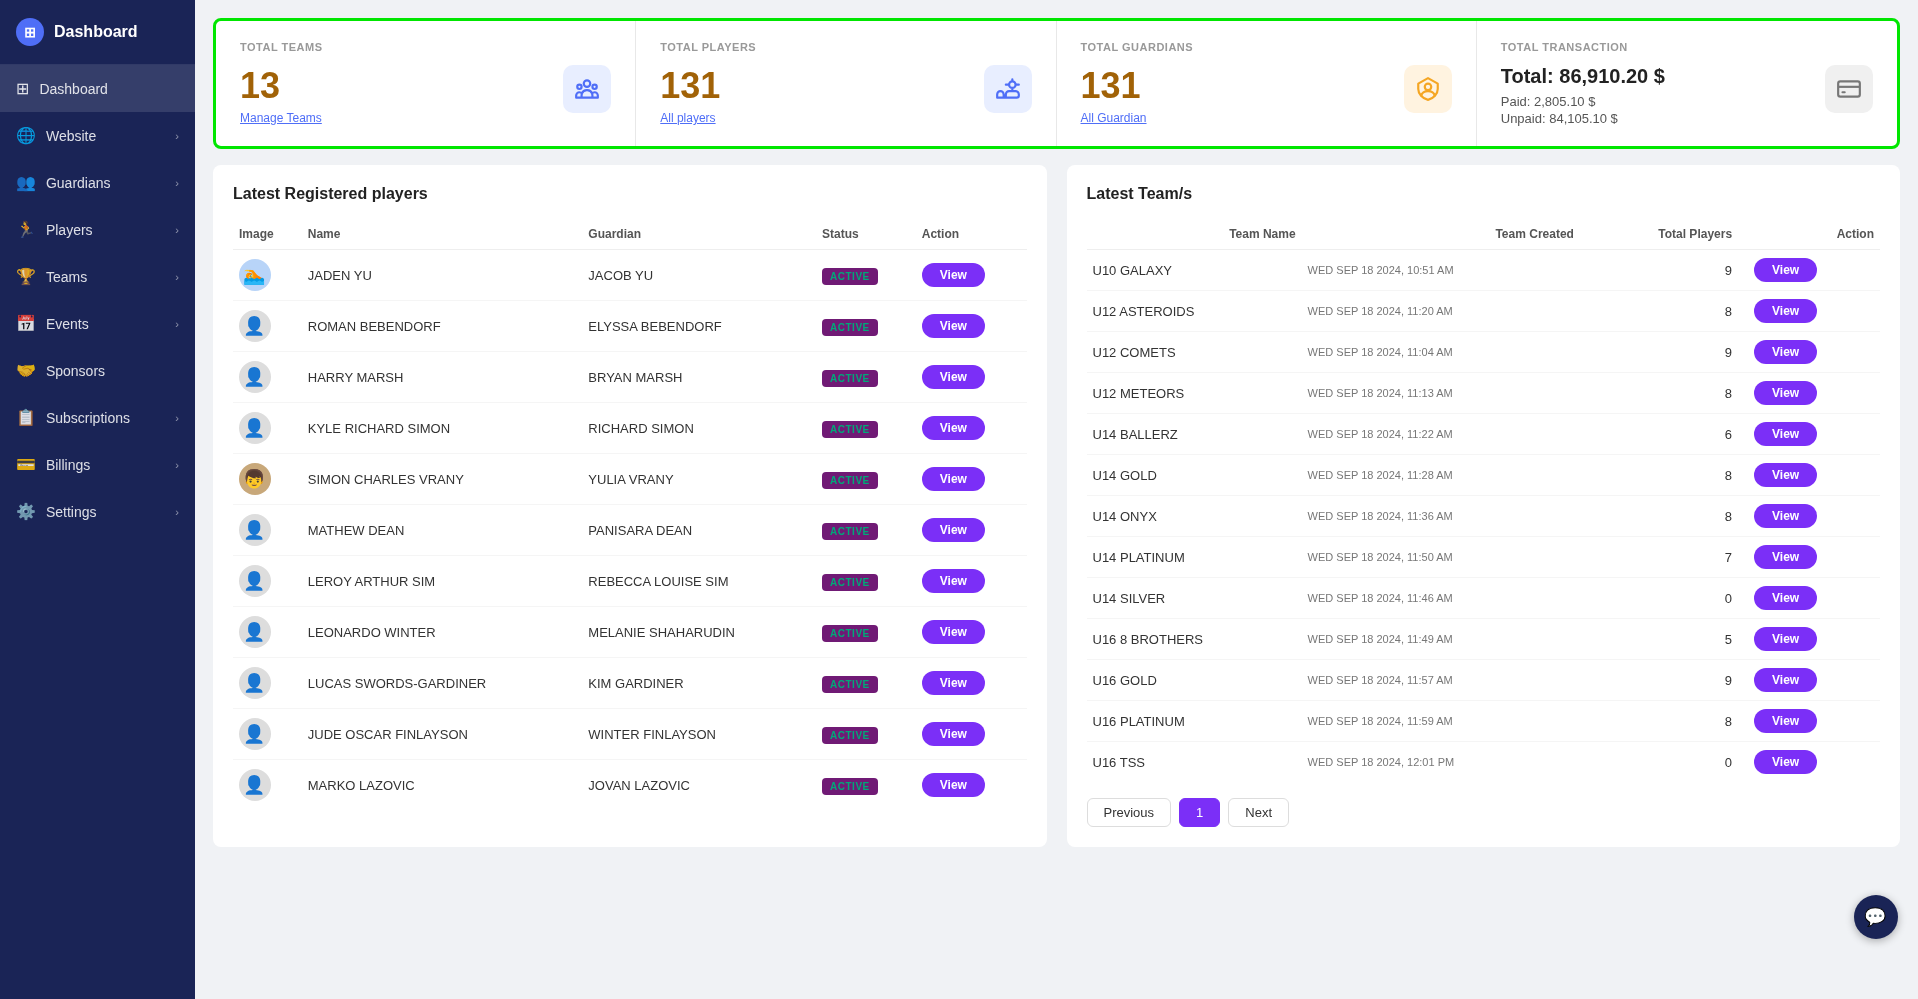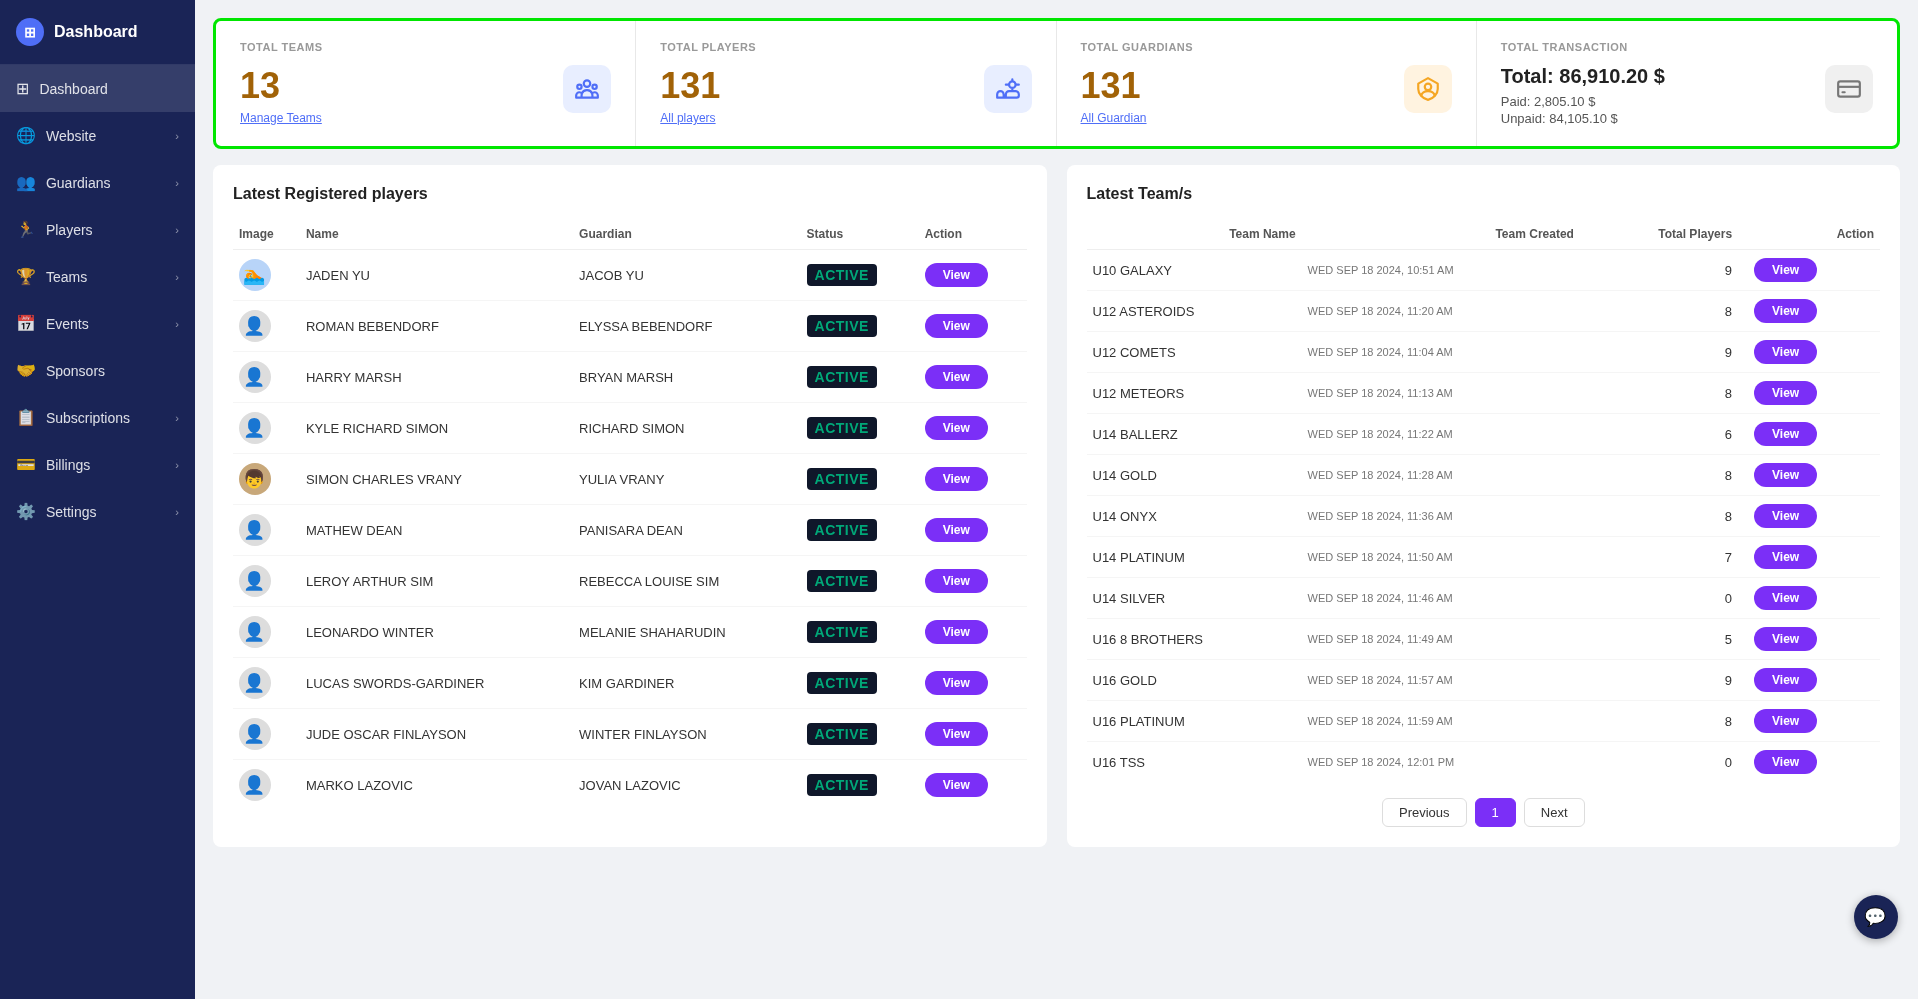--- a/index.html
+++ b/index.html
@@ -73,40 +73,40 @@
     .panel { background: #fff; border-radius: 8px; padding: 20px; }
     .panel-title { font-size: 16px; font-weight: 600; color: #222; margin-bottom: 16px; }
 
     
     .data-table { width: 100%; border-collapse: collapse; font-size: 13px; }
     .data-table th { text-align: left; color: #555; font-weight: 600; padding: 8px 6px; border-bottom: 1px solid #eee; font-size: 12px; }
     .data-table td { padding: 9px 6px; border-bottom: 1px solid #f5f5f5; color: #333; vertical-align: middle; }
     .data-table tr:last-child td { border-bottom: none; }
 
     .badge-active {
-      background: #0f172a; color: #00a878; font-size: 14px; font-weight: 700;
+      background: #701a75; color: #00a878; font-size: 10px; font-weight: 700;
       padding: 3px 8px; border-radius: 4px; text-transform: uppercase; letter-spacing: 0.5px;
     }
     .btn-view {
       background: #7b2ff7; color: #fff; border: none; border-radius: 20px;
       padding: 5px 18px; font-size: 12px; font-weight: 600; cursor: pointer;
     }
 
     .avatar { width: 32px; height: 32px; border-radius: 50%; background: #ddd; overflow: hidden; display: flex; align-items: center; justify-content: center; }
     .avatar-red { font-size: 18px; color: #c0392b; }
 
     
     .teams-table { width: 100%; border-collapse: collapse; font-size: 13px; }
     .teams-table th { text-align: right; color: #555; font-weight: 600; padding: 8px 6px; border-bottom: 1px solid #eee; font-size: 12px; }
     .teams-table td { padding: 8px 6px; border-bottom: 1px solid #f5f5f5; color: #333; vertical-align: middle; }
     .teams-table tr:last-child td { border-bottom: none; }
     .teams-table .total-col { text-align: right; padding-right: 16px; }
 
     
-    .pagination { display: flex; align-items: center; justify-content: center; gap: 8px; margin-top: 16px; }
+    .pagination { display: flex; align-items: center; justify-content: flex-start; gap: 8px; margin-top: 16px; }
     .btn-page { border: 1px solid #ddd; background: #fff; padding: 6px 16px; border-radius: 6px; font-size: 13px; cursor: pointer; color: #333; }
     .btn-page.active { background: #7b2ff7; color: #fff; border-color: #7b2ff7; }
 
     
     .chat-fab {
       position: fixed; bottom: 60px; right: 20px;
       width: 44px; height: 44px; border-radius: 50%; background: #1a2456;
       display: flex; align-items: center; justify-content: center;
       cursor: pointer; box-shadow: 0 2px 8px rgba(0,0,0,0.3); color: #fff; font-size: 18px;
     }

